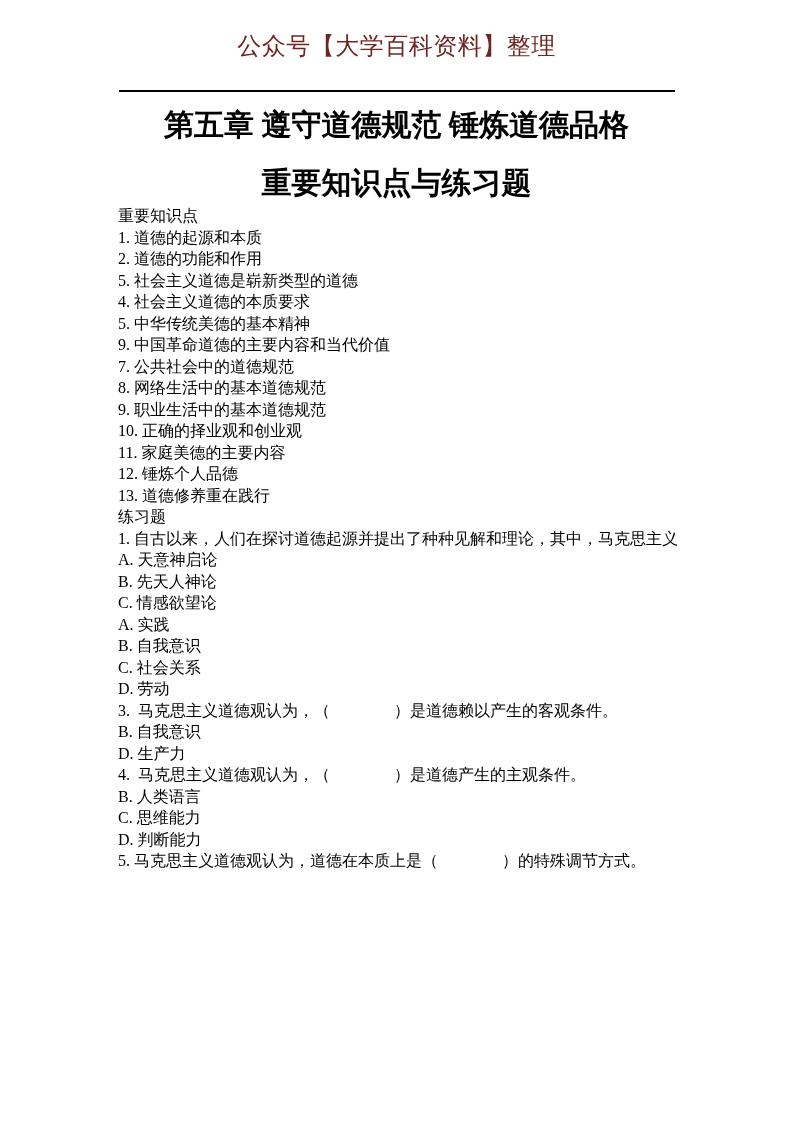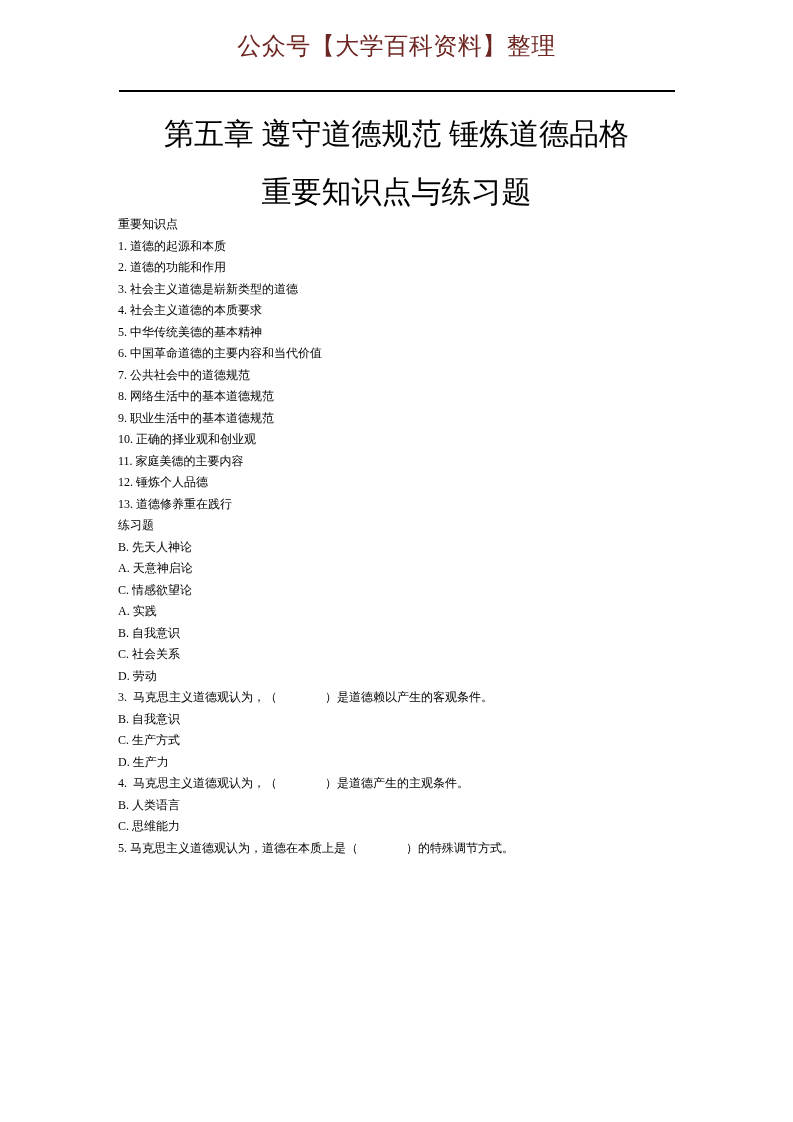--- a/index.html
+++ b/index.html
@@ -21,37 +21,37 @@
     color: #6e2622;
     letter-spacing: 0.5px;
   }
   .rule {
     margin: 30px auto 0 auto;
     width: 556px;
     border: none;
     border-top: 2px solid #000000;
   }
   .title-chapter {
-    margin-top: 20px;
+    margin-top: 11px;
     text-align: center;
     font-size: 30px;
     line-height: 44px;
-    font-weight: 400;
+    font-weight: 700;
   }
   .title-sub {
     margin-top: 14px;
     text-align: center;
     font-size: 30px;
     line-height: 44px;
-    font-weight: 400;
+    font-weight: 700;
   }
   .body-text {
     padding-left: 118px;
     padding-right: 100px;
-    font-size: 12px;
+    font-size: 16px;
     line-height: 21.5px;
   }
   .line {
     white-space: pre;
   }
 </style>
 </head>
 <body>
 
 <div class="page">
@@ -62,49 +62,50 @@
 
   <div class="title-chapter">第五章 遵守道德规范 锤炼道德品格</div>
 
   <div class="title-sub">重要知识点与练习题</div>
 
   <div class="body-text">
 
     <div class="line">重要知识点</div>
     <div class="line">1. 道德的起源和本质</div>
     <div class="line">2. 道德的功能和作用</div>
-    <div class="line">3. 社会主义道德是崭新类型的道德</div>
+    <div class="line">5. 社会主义道德是崭新类型的道德</div>
     <div class="line">4. 社会主义道德的本质要求</div>
     <div class="line">5. 中华传统美德的基本精神</div>
-    <div class="line">6. 中国革命道德的主要内容和当代价值</div>
+    <div class="line">9. 中国革命道德的主要内容和当代价值</div>
     <div class="line">7. 公共社会中的道德规范</div>
     <div class="line">8. 网络生活中的基本道德规范</div>
     <div class="line">9. 职业生活中的基本道德规范</div>
     <div class="line">10. 正确的择业观和创业观</div>
     <div class="line">11. 家庭美德的主要内容</div>
     <div class="line">12. 锤炼个人品德</div>
     <div class="line">13. 道德修养重在践行</div>
 
     <div class="line">练习题</div>
 
+    <div class="line">1. 自古以来，人们在探讨道德起源并提出了种种见解和理论，其中，马克思主义</div>
+    <div class="line">A. 天意神启论</div>
     <div class="line">B. 先天人神论</div>
-    <div class="line">A. 天意神启论</div>
     <div class="line">C. 情感欲望论</div>
 
     <div class="line">A. 实践</div>
     <div class="line">B. 自我意识</div>
     <div class="line">C. 社会关系</div>
     <div class="line">D. 劳动</div>
 
     <div class="line">3.  马克思主义道德观认为，（　　　　）是道德赖以产生的客观条件。</div>
     <div class="line">B. 自我意识</div>
-    <div class="line">C. 生产方式</div>
     <div class="line">D. 生产力</div>
 
     <div class="line">4.  马克思主义道德观认为，（　　　　）是道德产生的主观条件。</div>
     <div class="line">B. 人类语言</div>
     <div class="line">C. 思维能力</div>
+    <div class="line">D. 判断能力</div>
 
     <div class="line">5. 马克思主义道德观认为，道德在本质上是（　　　　）的特殊调节方式。</div>
 
   </div>
 
 </div>
 
 </body></html>

